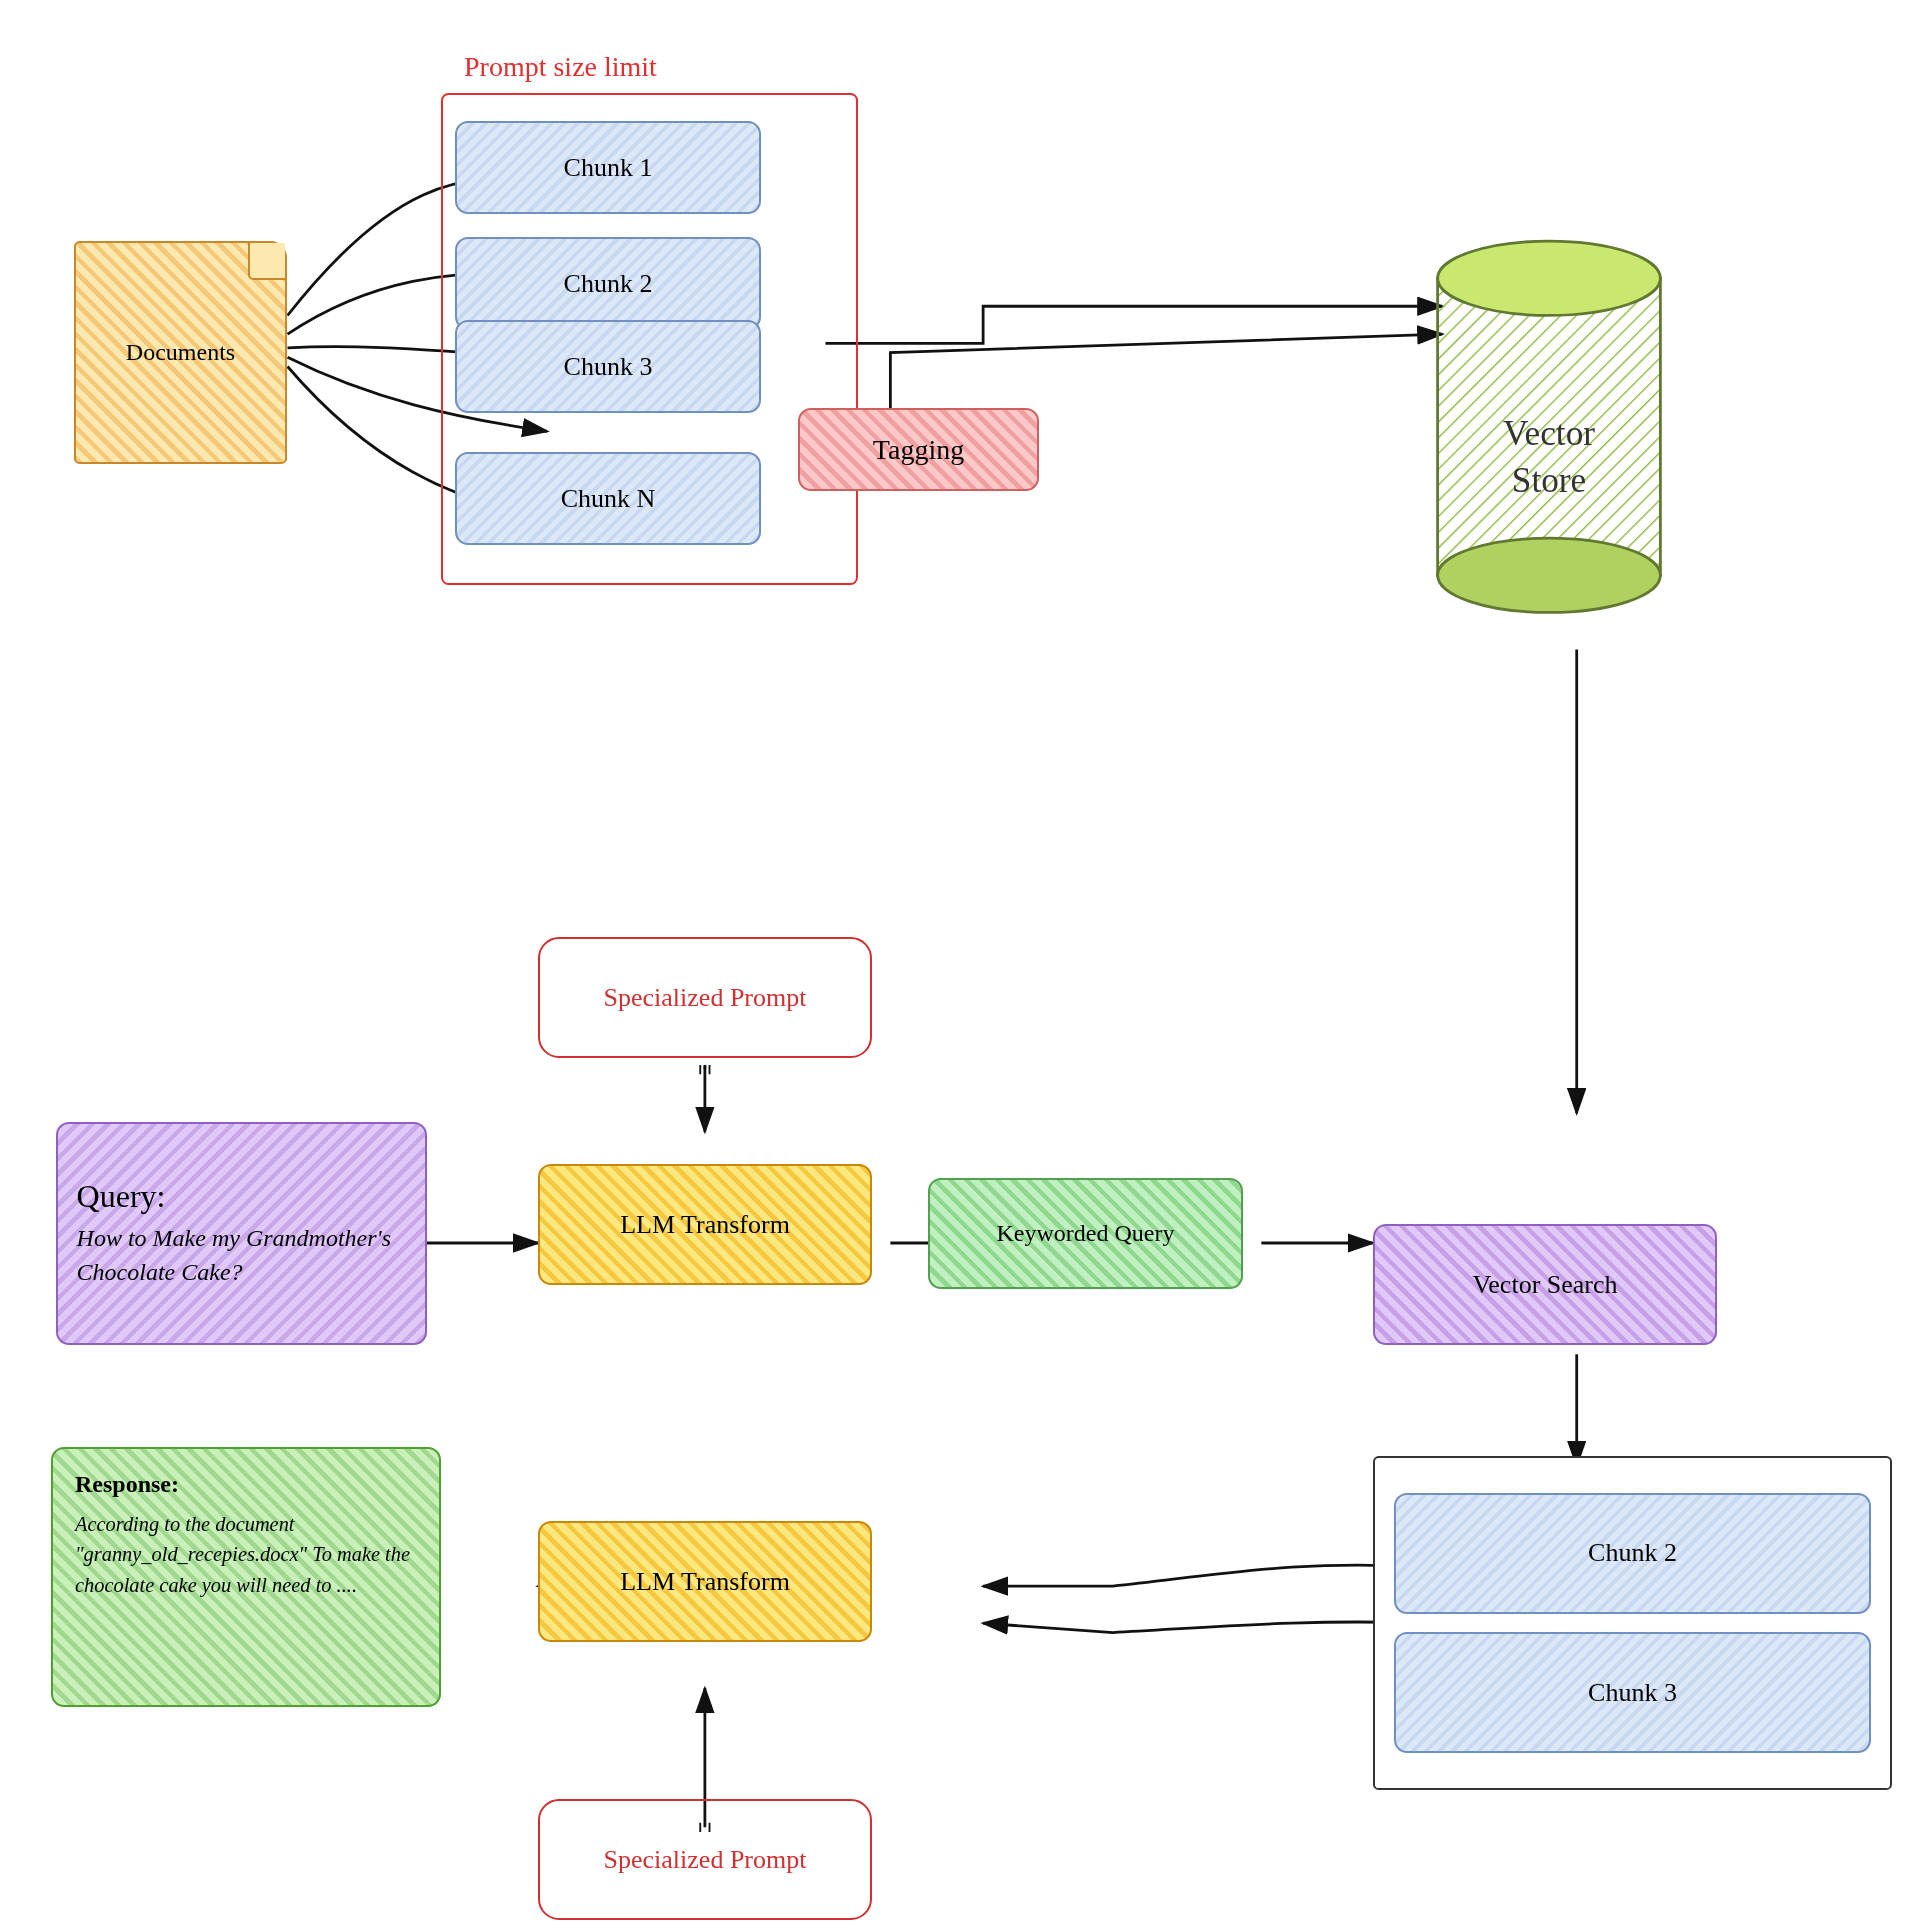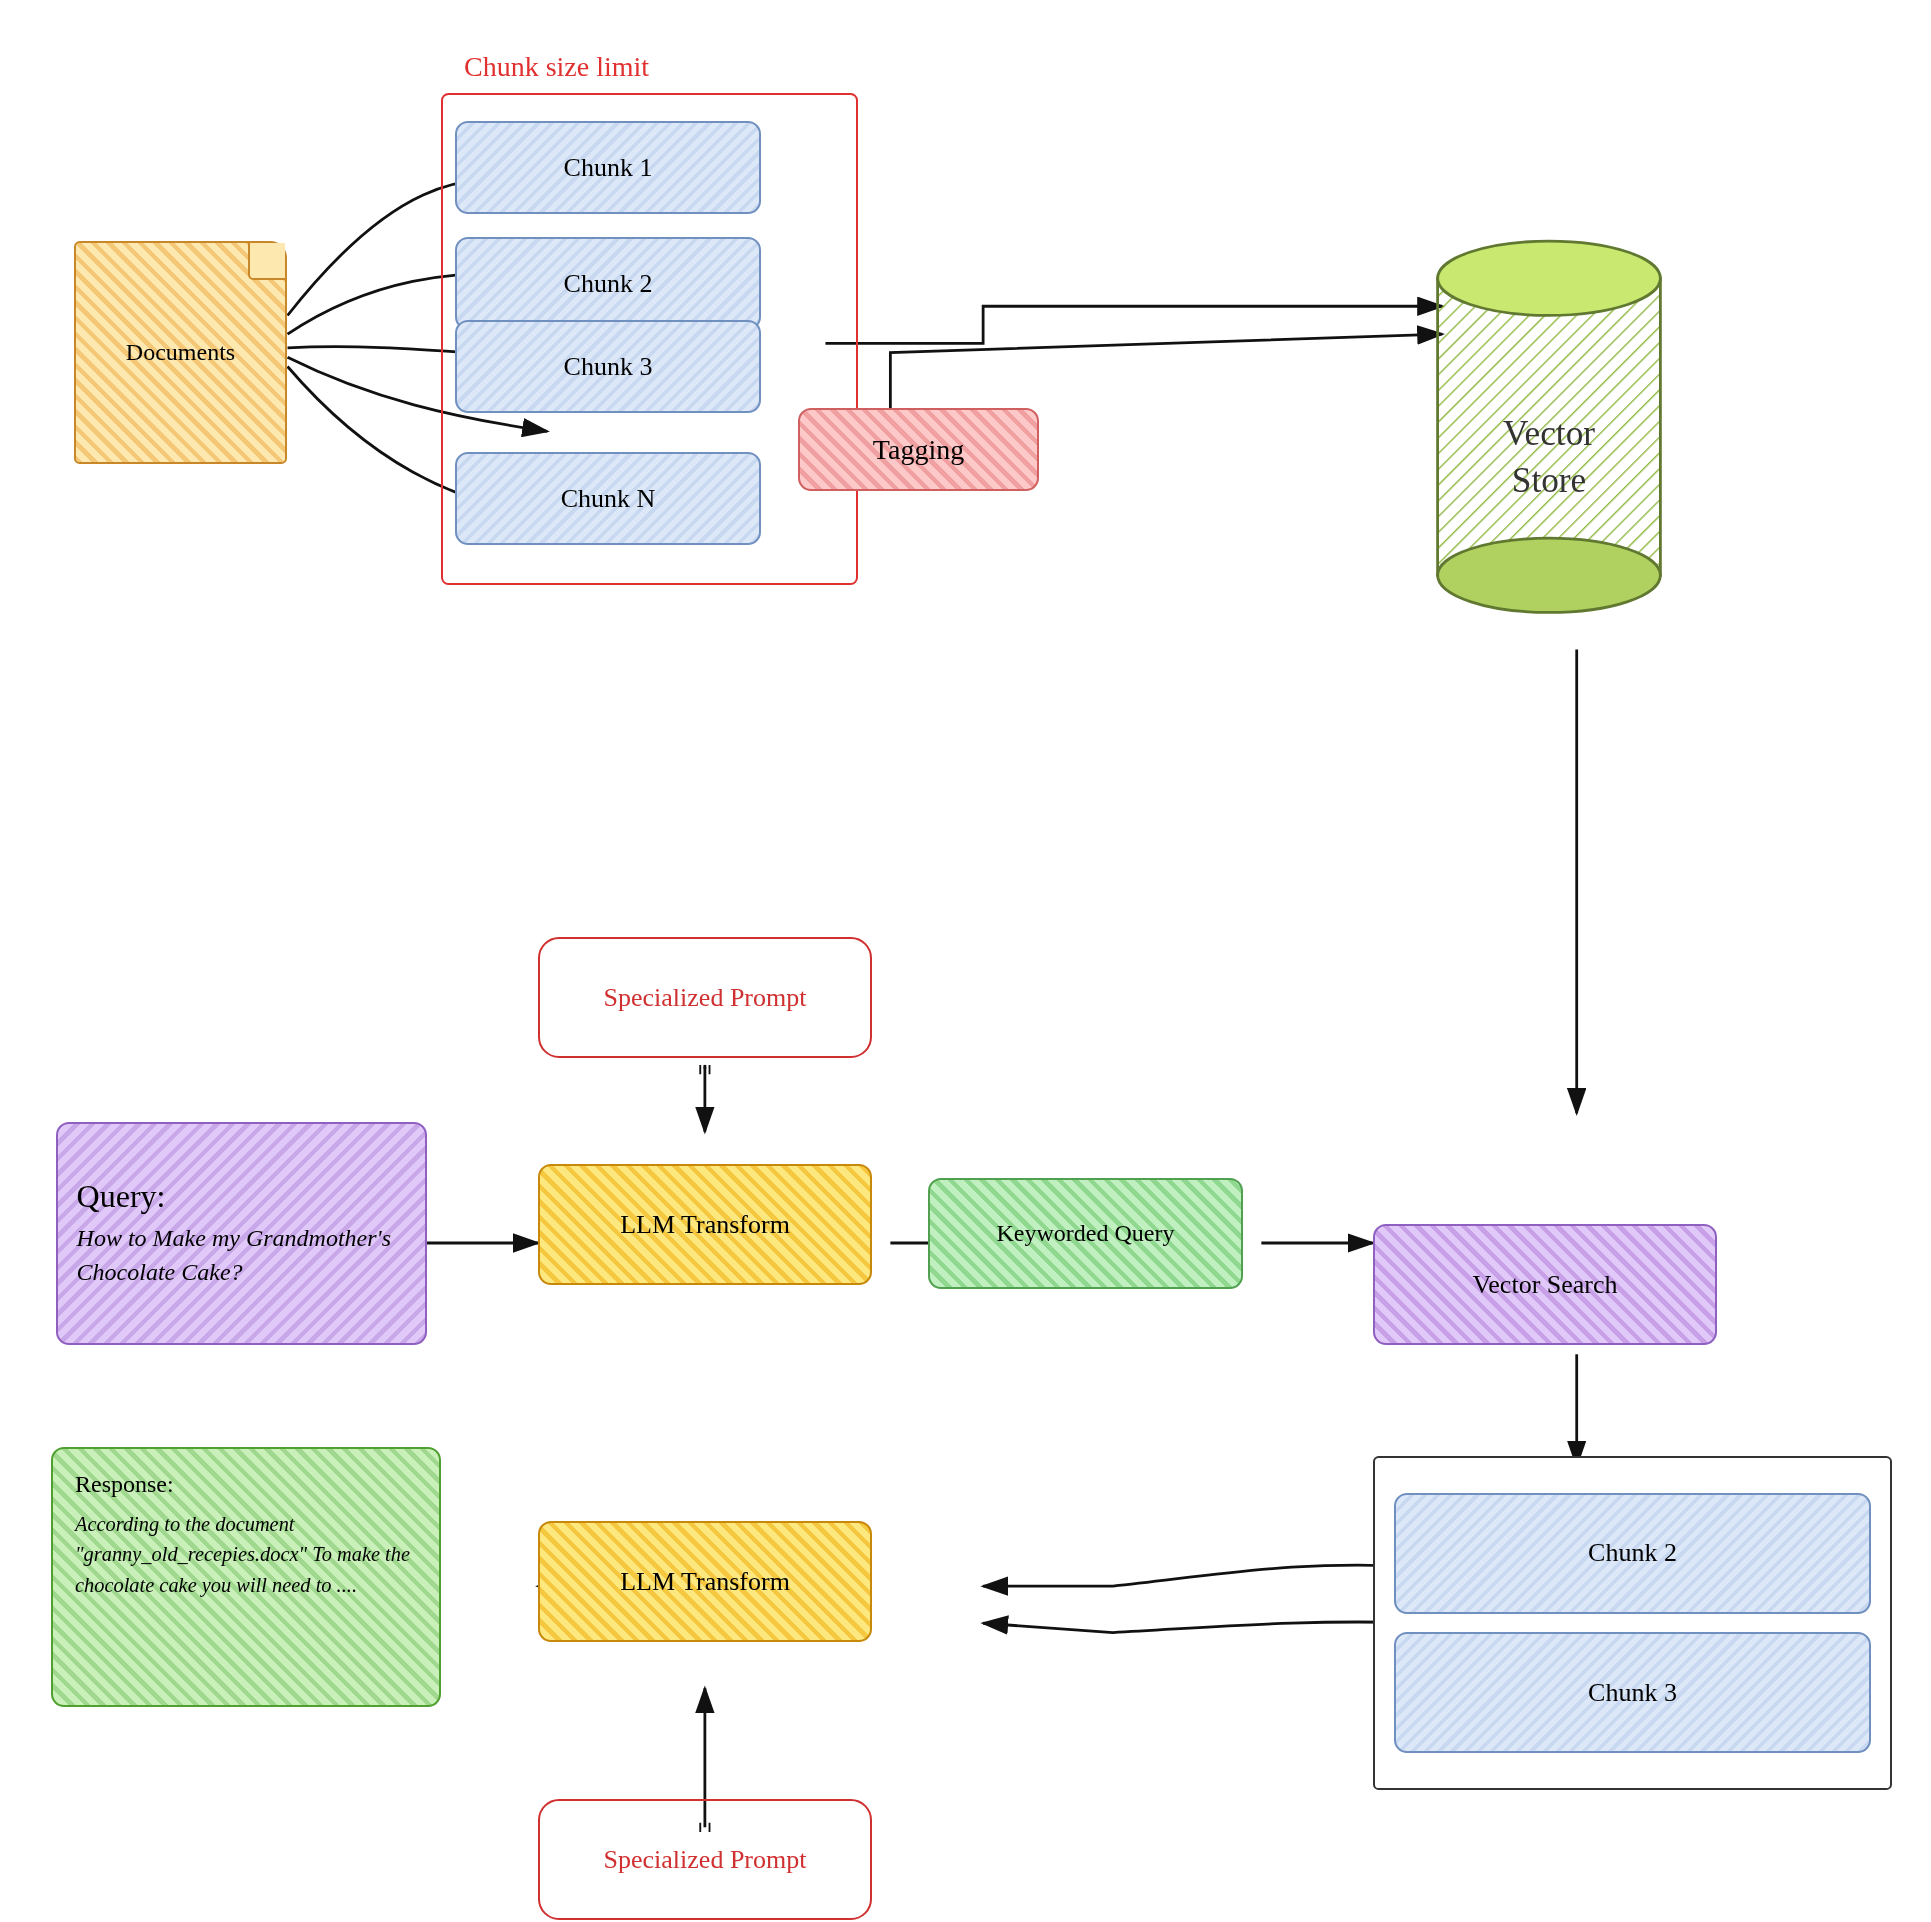--- a/index.html
+++ b/index.html
@@ -217,21 +217,21 @@
     <path d="M 1540 1750 C 1400 1745, 1300 1755, 1200 1760 L 1060 1750" stroke="#111" stroke-width="3" fill="none" marker-end="url(#arrowhead)"></path>
 
     <path d="M 760 1710 L 580 1710" stroke="#111" stroke-width="3" fill="none" marker-end="url(#arrowhead)"></path>
 
     <path d="M 760 1970 L 760 1820" stroke="#111" stroke-width="3" fill="none" marker-end="url(#arrowhead)"></path>
 
     <path d="M 755 1975 L 755 1965 M 765 1975 L 765 1965" stroke="#111" stroke-width="2" fill="none"></path>
 
   </svg>
 
-  <div class="chunk-size-label" style="left: 464px; top: 51px;">Chunk size limit</div>
+  <div class="chunk-size-label" style="left: 464px; top: 51px;">Prompt size limit</div>
 
   <div class="chunk-size-bracket" style="left: 441px; top: 93px; width: 417px; height: 492px;"></div>
 
   <div class="box documents-box" style="left: 74px; top: 241px; width: 213px; height: 223px; justify-content: center;">
     <div class="doc-fold"></div>
     <span>Documents</span>
   </div>
 
   <div class="box chunk-box" style="left: 455px; top: 121px; width: 306px; height: 93px;">
     <span>Chunk 1</span>
@@ -305,21 +305,21 @@
     <div class="box chunk-box" style="position:relative; width:100%; height:121px;">
       <span>Chunk 3</span>
     </div>
   </div>
 
   <div class="box llm-transform-box" style="left: 538px; top: 1521px; width: 334px; height: 121px; font-size: 26px;">
     <span>LLM Transform</span>
   </div>
 
   <div class="response-box" style="position:absolute; left: 51px; top: 1447px; width: 390px; height: 260px;">
-    <span style="font-weight:normal; font-style:normal; font-size:24px; display:block; margin-bottom:7.4px;">Response:</span>
+    <span style="font-weight:bold; font-style:normal; font-size:24px; display:block; margin-bottom:7.4px;">Response:</span>
     <span style="font-style:italic; font-size:20.4px; line-height:1.5;">According to the document "granny_old_recepies.docx" To make the chocolate cake you will need to ....</span>
   </div>
 
   <div class="box specialized-prompt-box" style="left: 538px; top: 1799px; width: 334px; height: 121px; font-size: 26px; color: #d03030;">
     <span>Specialized Prompt</span>
   </div>
 
 </div>
 
 

